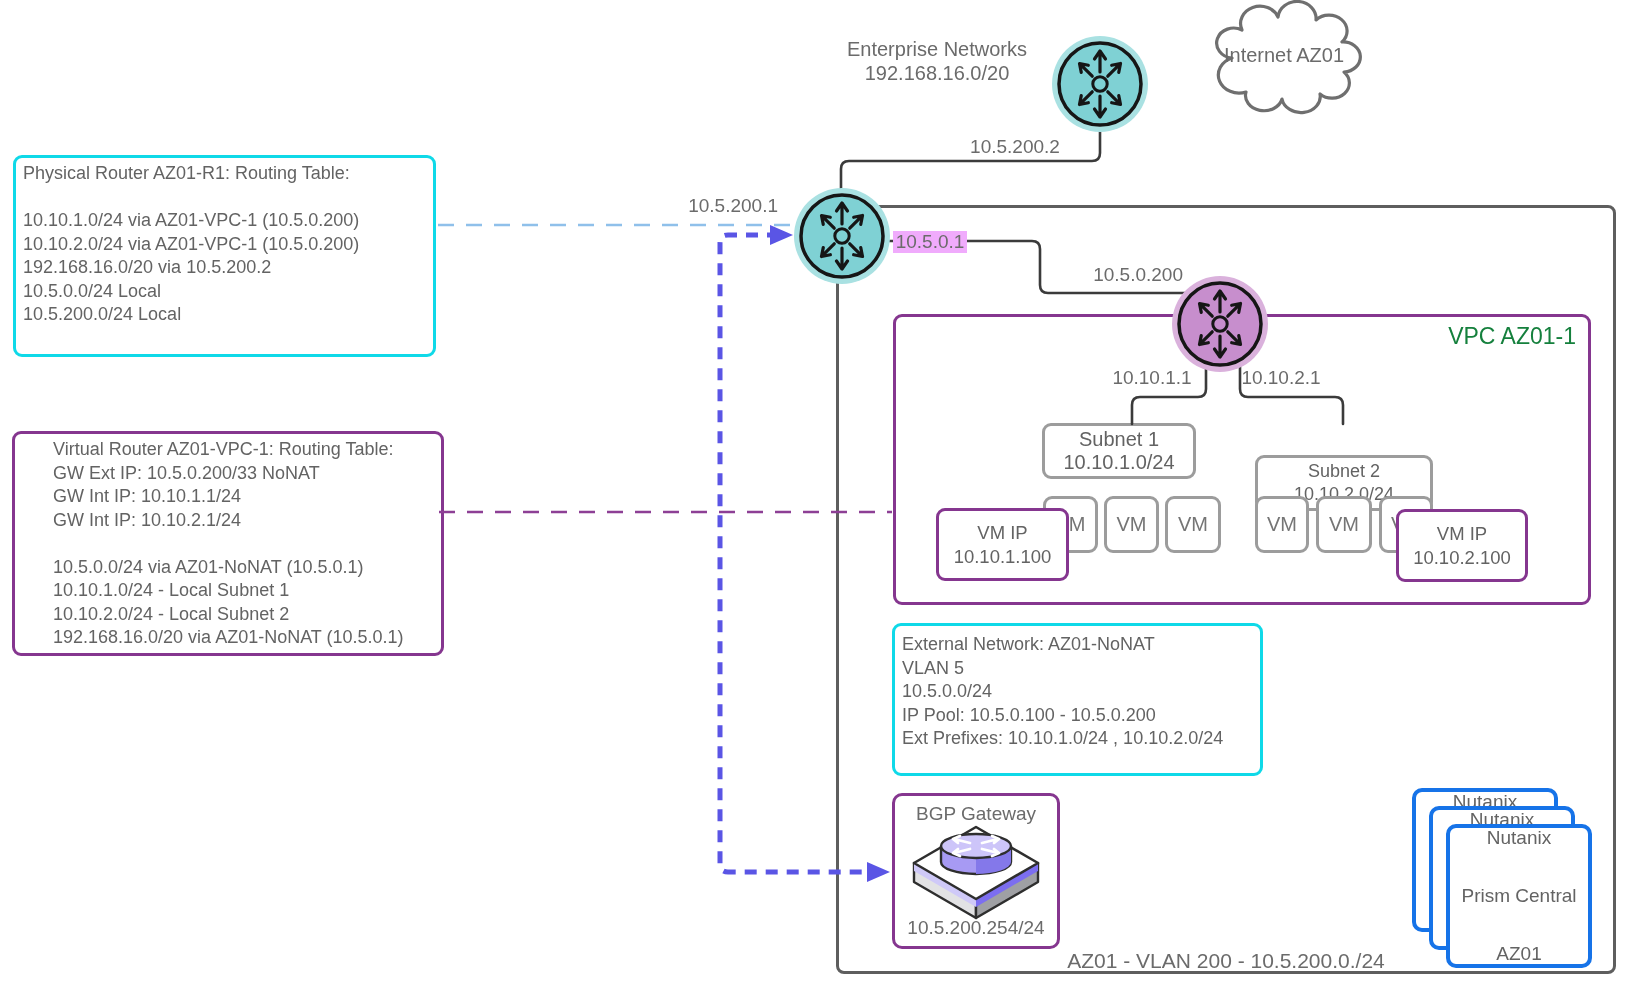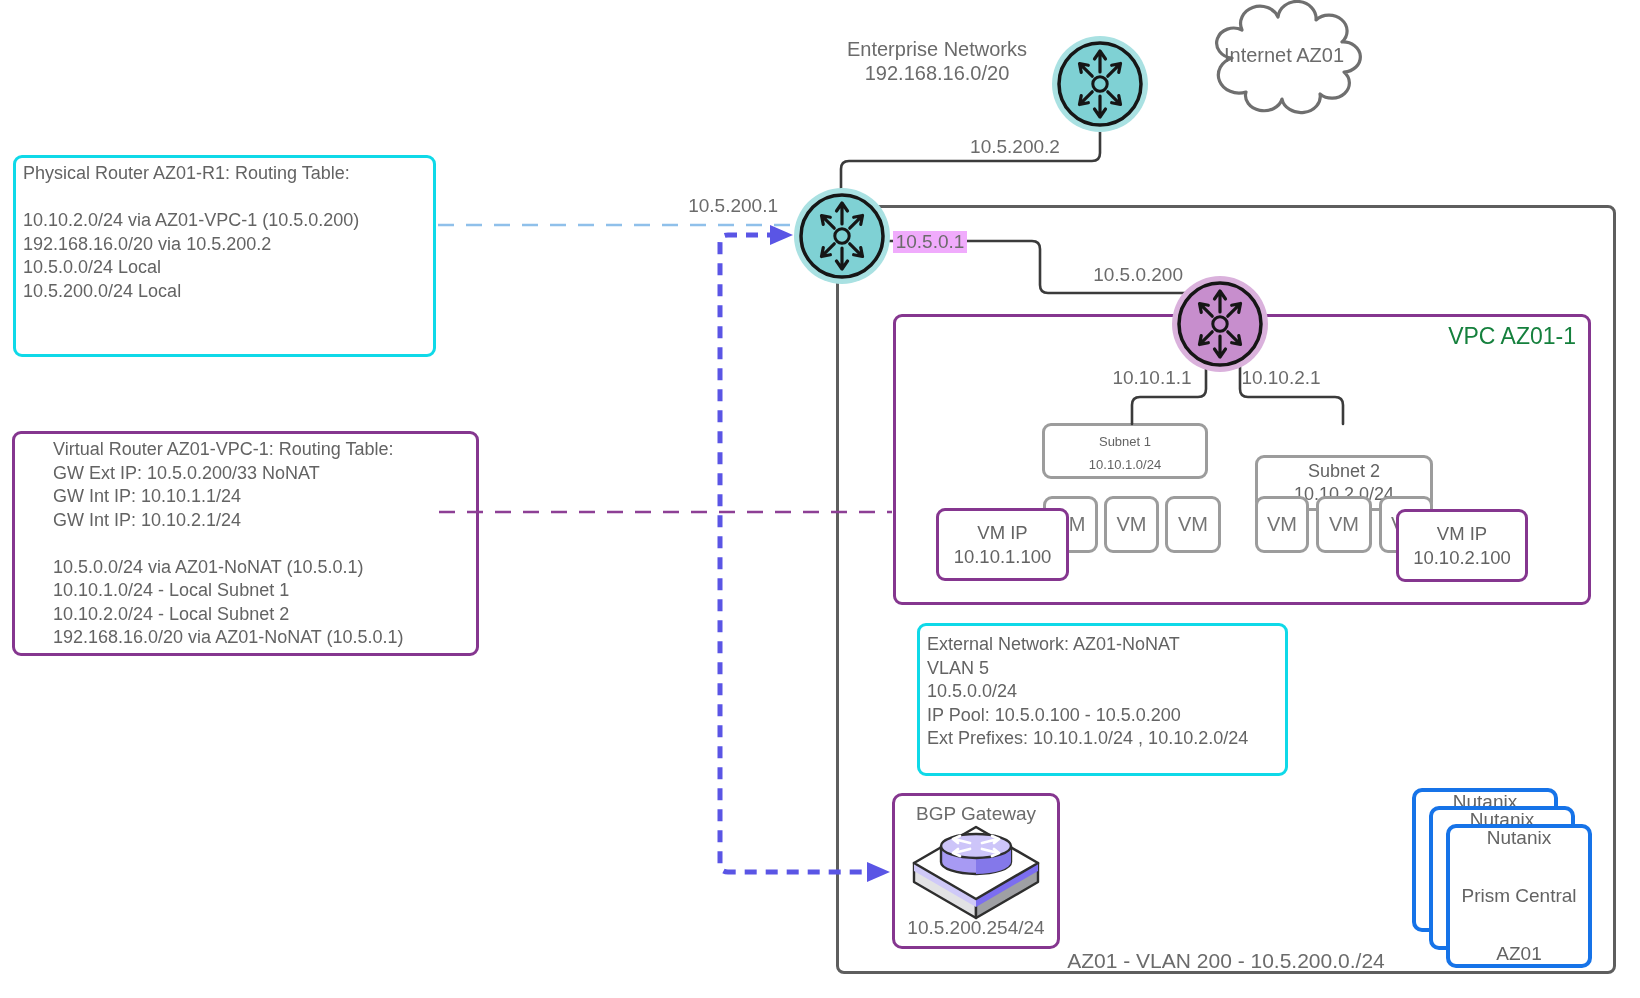--- a/index.html
+++ b/index.html
@@ -30,43 +30,44 @@
 
 <div class="canvas">
 
   <div class="layer">
 
     <div class="box b-dark" style="left:836px;top:205px;width:780px;height:769px;"></div>
 
     <div class="box b-cyan rt" style="left:13px;top:155px;width:423px;height:202px;">
       <div class="ln">Physical Router AZ01-R1: Routing Table:</div>
       <div class="ln"></div>
+      <div class="ln">10.10.1.0/24 via AZ01-VPC-1 (10.5.0.200)</div>
       <div class="ln">10.10.2.0/24 via AZ01-VPC-1 (10.5.0.200)</div>
       <div class="ln">192.168.16.0/20 via 10.5.200.2</div>
       <div class="ln">10.5.0.0/24 Local</div>
       <div class="ln">10.5.200.0/24 Local</div>
     </div>
 
-    <div class="box b-purple rt" style="left:12px;top:431px;width:467px;height:225px;padding-left:38px;">
+    <div class="box b-purple rt" style="left:12px;top:431px;width:432px;height:225px;padding-left:38px;">
       <div class="ln">Virtual Router AZ01-VPC-1: Routing Table:</div>
       <div class="ln">GW Ext IP: 10.5.0.200/33 NoNAT</div>
       <div class="ln">GW Int IP: 10.10.1.1/24</div>
       <div class="ln">GW Int IP: 10.10.2.1/24</div>
       <div class="ln"></div>
       <div class="ln">10.5.0.0/24 via AZ01-NoNAT (10.5.0.1)</div>
       <div class="ln">10.10.1.0/24 - Local Subnet 1</div>
       <div class="ln">10.10.2.0/24 - Local Subnet 2</div>
       <div class="ln">192.168.16.0/20 via AZ01-NoNAT (10.5.0.1)</div>
     </div>
 
     <div class="box b-purple" style="left:893px;top:314px;width:698px;height:291px;border-width:3.5px;">
       <div class="vpc-title">VPC AZ01-1</div>
     </div>
 
-    <div class="box b-gray ctr" style="left:1042px;top:423px;width:166px;height:56px;font-size:13px;line-height:23px;justify-content:flex-end;">
+    <div class="box b-gray ctr" style="left:1042px;top:423px;width:154px;height:56px;font-size:20px;line-height:23px;">
       <div>Subnet 1</div>
       <div>10.10.1.0/24</div>
     </div>
 
     <div class="box b-gray ctr" style="left:1255px;top:423px;width:178px;height:56px;font-size:18px;line-height:23px;margin-top:32px;">
       <div>Subnet 2</div>
       <div>10.10.2.0/24</div>
     </div>
 
     <div class="box b-gray ctr vmbox" style="left:1043px;top:496px;width:55px;height:57px;">
@@ -91,21 +92,21 @@
 
     <div class="box b-purple ctr" style="left:936px;top:508px;width:133px;height:73px;border-width:3.5px;font-size:18.5px;line-height:24px;">
       <div>VM IP</div>
       <div>10.10.1.100</div>
     </div>
     <div class="box b-purple ctr" style="left:1396px;top:509px;width:132px;height:73px;border-width:3.5px;font-size:18.5px;line-height:24px;">
       <div>VM IP</div>
       <div>10.10.2.100</div>
     </div>
 
-    <div class="box b-cyan rt" style="left:892px;top:623px;width:371px;height:153px;border-width:3.5px;padding-top:7px;margin-left:25px;">
+    <div class="box b-cyan rt" style="left:892px;top:623px;width:371px;height:153px;border-width:3.5px;padding-top:7px;">
       <div class="ln">External Network: AZ01-NoNAT</div>
       <div class="ln">VLAN 5</div>
       <div class="ln">10.5.0.0/24</div>
       <div class="ln">IP Pool: 10.5.0.100 - 10.5.0.200</div>
       <div class="ln">Ext Prefixes: 10.10.1.0/24 , 10.10.2.0/24</div>
     </div>
 
     <div class="box b-purple" style="left:892px;top:793px;width:168px;height:156px;border-width:3.5px;border-radius:10px;">
       <div style="position:absolute;left:0;top:7px;width:100%;text-align:center;font-size:19px;color:#6b6b6b;">BGP Gateway</div>
       <div style="position:absolute;left:0;bottom:7px;width:100%;text-align:center;font-size:19px;color:#6b6b6b;">10.5.200.254/24</div>

